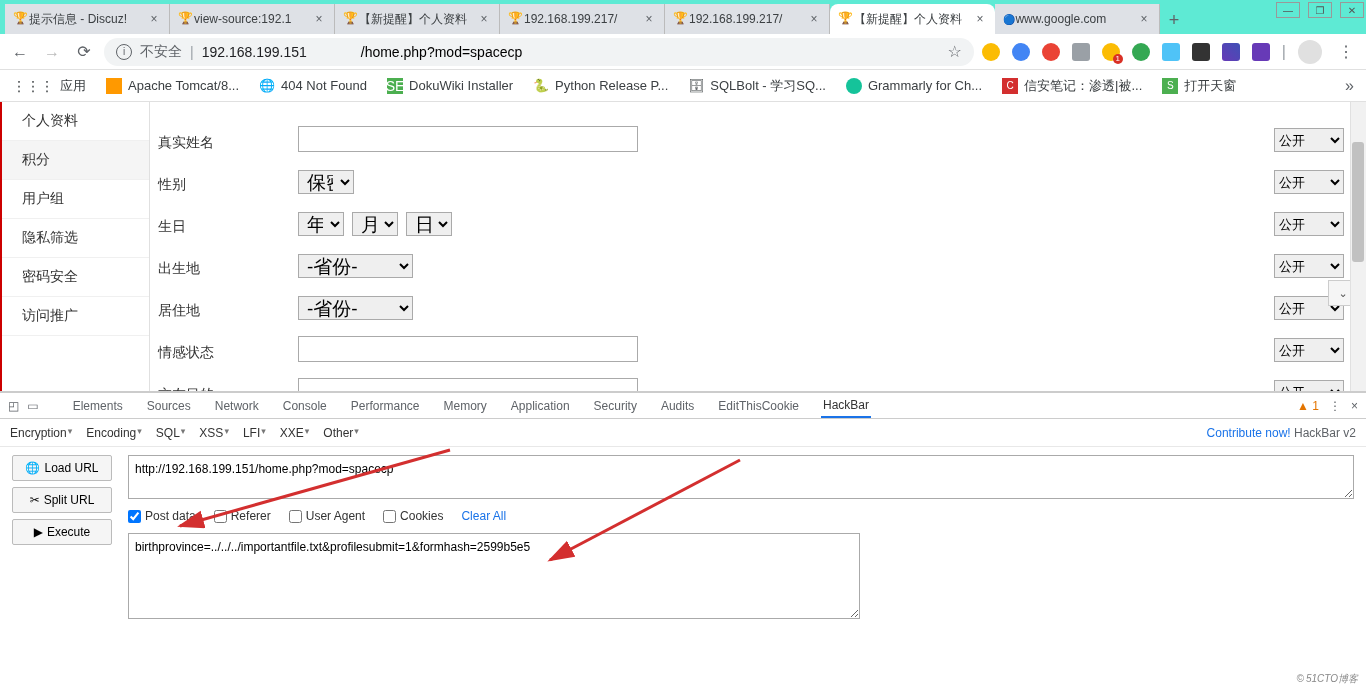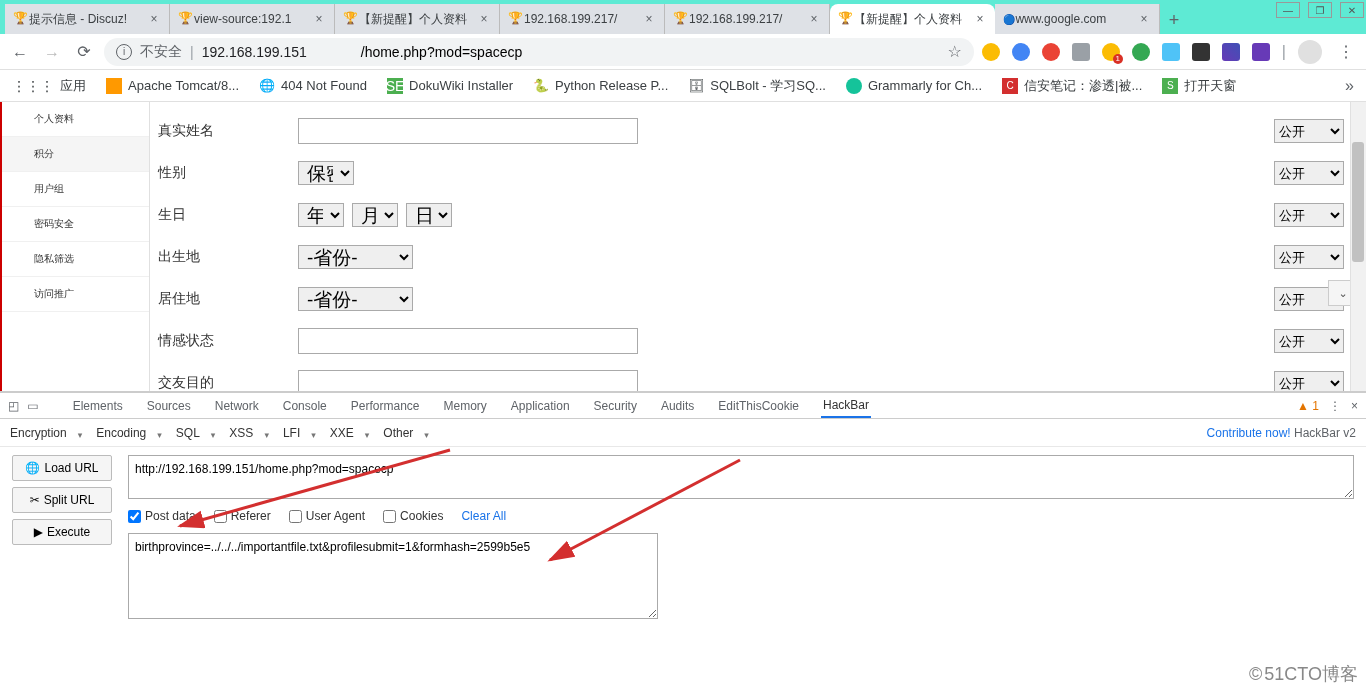--- a/index.html
+++ b/index.html
@@ -32,64 +32,64 @@
 
     
     .bookmarks-bar { height: 32px; background: #fff; display: flex; align-items: center; padding: 0 12px; border-bottom: 1px solid #e0e0e0; gap: 20px; font-size: 13px; color: #3c4043; }
     .bookmark { display: flex; align-items: center; gap: 6px; cursor: pointer; }
     .bm-icon { width: 16px; height: 16px; }
     .bm-overflow { margin-left: auto; font-size: 16px; color: #5f6368; }
 
     
     .page-area { height: 289px; display: flex; overflow: hidden; }
     .sidebar { width: 150px; border-left: 2px solid #c00; border-right: 1px solid #e0e0e0; }
-    .sidebar-item { padding: 10px 32px; font-size: 10px; color: #333; cursor: pointer; border-bottom: 1px solid #f0f0f0; }
+    .sidebar-item { padding: 10px 20px; font-size: 14px; color: #333; cursor: pointer; border-bottom: 1px solid #f0f0f0; }
     .sidebar-item.active { background: #f5f5f5; }
     .form-area { flex: 1; padding: 8px 0 0 8px; border-right: 2px solid #c00; position: relative; }
-    .form-row { display: flex; align-items: center; height: 42px; }
+    .form-row { display: flex; align-items: flex-end; height: 42px; }
     .form-label { width: 140px; font-size: 14px; color: #333; }
     .form-control-wrap { flex: 1; display: flex; gap: 8px; }
     .text-input { width: 340px; height: 26px; border: 1px solid #aaa; padding: 0 6px; font-size: 13px; }
     .sel { height: 24px; border: 1px solid #aaa; font-size: 19px; background: #efefef; padding: 0 4px; }
     .sel.small { width: 46px; }
     .sel.med { width: 115px; }
     .privacy-sel { position: absolute; right: 20px; width: 70px; height: 24px; border: 1px solid #aaa; font-size: 13px; background: #efefef; }
     .page-down-btn { position: absolute; right: 6px; top: 178px; width: 30px; height: 26px; border: 1px solid #ccc; background: #f5f5f5; display:flex; align-items:center; justify-content:center; font-size:11px; color:#555;}
 
     
     .devtools { border-top: 2px solid #ccc; height: 301px; font-size: 12px; }
     .dt-tabs { height: 26px; display: flex; align-items: center; padding: 0 8px; border-bottom: 1px solid #ccc; gap: 20px; color: #5f6368; position: relative; }
     .dt-tab { cursor: pointer; padding: 4px 2px; }
     .dt-tab.active { color: #333; border-bottom: 2px solid #1a73e8; }
     .dt-tabs-right { margin-left: auto; display: flex; align-items: center; gap: 10px; }
     .dt-warn { color: #e37400; }
     .dt-inspector-icons { display: flex; gap: 8px; color: #5f6368; margin-right: 12px; }
 
     
     .hackbar-toolbar { height: 28px; display: flex; align-items: center; padding: 0 10px; gap: 14px; color: #333; border-bottom: 1px solid #e8e8e8; }
-    .hb-tool { cursor: pointer; display: flex; align-items: flex-end; gap: 11px; }
+    .hb-tool { cursor: pointer; display: flex; align-items: flex-start; gap: 1px; }
     .hb-caret { font-size: 9px; color: #777; }
     .hb-right { margin-left: auto; color: #1a73e8; }
     .hb-right .version { color: #5f6368; }
 
     .hackbar-body { padding: 8px 12px; display: flex; gap: 16px; }
     .hb-buttons { display: flex; flex-direction: column; gap: 6px; width: 100px; }
     .hb-btn { height: 26px; border: 1px solid #bbb; background: #f5f5f5; font-size: 12px; display: flex; align-items: center; justify-content: center; gap: 4px; cursor: pointer; border-radius: 2px; }
     .hb-main { flex: 1; display: flex; flex-direction: column; gap: 10px; }
     .hb-url-input { width: 100%; height: 44px; border: 1px solid #aaa; padding: 6px; font-size: 12px; resize: vertical; font-family: Arial; }
     .hb-options { display: flex; gap: 18px; font-size: 12px; color: #333; }
     .hb-opt { display: flex; align-items: center; gap: 4px; }
     .hb-clear { color: #1a73e8; cursor: pointer; }
-    .hb-post { width: 530px; height: 86px; border: 1px solid #aaa; padding: 6px; font-size: 12px; resize: both; font-family: Arial; }
+    .hb-post { width: 732px; height: 86px; border: 1px solid #aaa; padding: 6px; font-size: 12px; resize: both; font-family: Arial; }
 
     
     .arrow { position: absolute; pointer-events: none; }
 
     
-    .watermark { position: absolute; bottom: 6px; right: 8px; font-size: 18px; color: #888; }
+    .watermark { position: absolute; bottom: 6px; right: 8px; font-size: 10px; color: #888; font-style: italic; }
     .watermark::before { content: "©"; margin-right: 2px; }
 
     
     .scrollbar-v { position: absolute; right: 0; top: 102px; width: 16px; height: 289px; background: #f1f1f1; border-left: 1px solid #e0e0e0; }
     .scrollbar-thumb { position: absolute; right: 2px; top: 40px; width: 12px; height: 120px; background: #c1c1c1; border-radius: 3px; }
 
     .favicon-cup { width:16px; height:16px; display:inline-block; }
     .favicon-cup::before { content:"🏆"; font-size:12px; }
     .favicon-google::before { content:"🔵"; font-size:10px; }
   </style>
@@ -210,22 +210,22 @@
       <span>打开天窗</span>
     </div>
   <div class="bm-overflow">»</div>
 </div>
 
 <div class="page-area">
   <div class="sidebar">
     <div class="sidebar-item">个人资料</div>
     <div class="sidebar-item active">积分</div>
     <div class="sidebar-item">用户组</div>
+    <div class="sidebar-item">隐私筛选</div>
     <div class="sidebar-item">密码安全</div>
-    <div class="sidebar-item">隐私筛选</div>
     <div class="sidebar-item">访问推广</div>
   </div>
   <div class="form-area">
     <div class="form-row">
       <div class="form-label">真实姓名</div>
       <div class="form-control-wrap">
           <input class="text-input" style="">
         </div>
       <select class="privacy-sel"><option>公开</option></select>
     </div>

